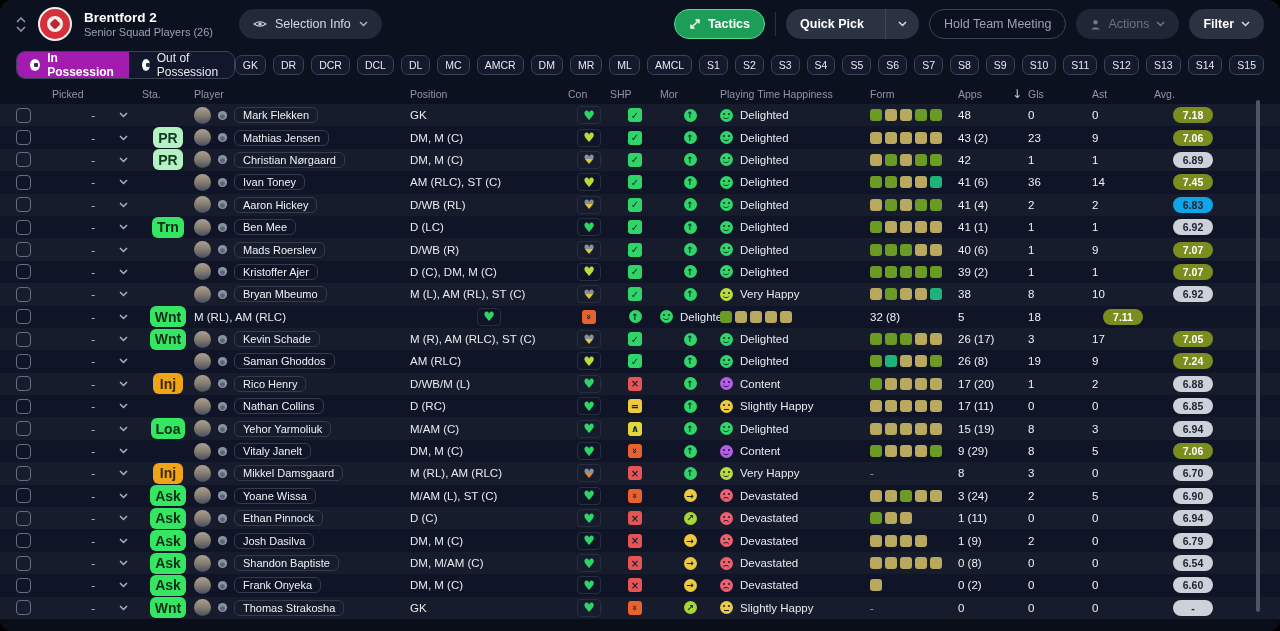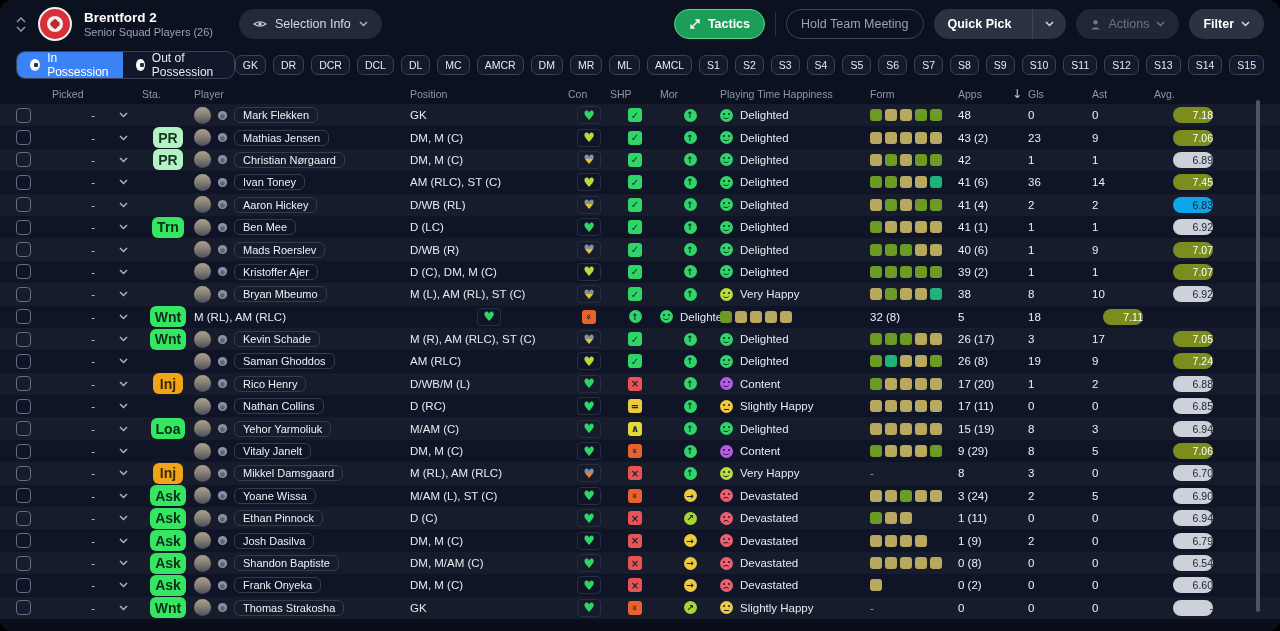--- a/index.html
+++ b/index.html
@@ -25,21 +25,21 @@
   .btn-split { background:#2b3343; color:#fff; padding:0; overflow:hidden; }
   .btn-split .main { padding:0 14px; display:flex; align-items:center; height:100%; font-weight:bold; }
   .btn-split .chev-part { padding:0 12px; border-left:1px solid #3e4759; display:flex; align-items:center; height:100%; }
   .btn-disabled { background:#202636; color:#6a7386; }
   .btn-filter { background:#2b3343; color:#fff; font-weight:bold; }
 
   
   .bar2 { display:flex; align-items:center; padding:0 16px; height:30px; margin-top:2px; }
   .segmented { display:flex; border:1px solid #3a4254; border-radius:9px; overflow:hidden; background:#11182b; }
   .seg { display:flex; align-items:center; gap:7px; padding:0 13px; height:26px; font-size:12px; color:#e8eaf0; cursor:pointer; }
-  .seg.active { background:#3b82f6; color:#fff; font-weight:normal; }
+  .seg.active { background:#a21caf; color:#fff; font-weight:bold; }
   .ball { width:12px; height:12px; border-radius:50%; background:radial-gradient(circle at 38% 32%, #ffffff 0 45%, #cfd4de 100%); position:relative; }
   .ball::after { content:""; position:absolute; left:4px; top:4px; width:4px; height:4px; background:#2a3142; border-radius:1px; }
   .pos-chips { margin-left:auto; display:flex; gap:7px; }
   .pos-chip { border:1px solid #3a4254; border-radius:7px; padding:3px 7px; font-size:10.5px; color:#e8eaf0; background:#121a2d; cursor:pointer; min-width:24px; text-align:center; }
 
   
   .tablewrap { margin-top:4px; }
   .grid { display:grid; grid-template-columns:36px 90px 52px 216px 158px 42px 50px 60px 150px 88px 70px 64px 62px 78px; align-items:center; padding:0 16px; }
   .thead { height:20px; font-size:10.5px; color:#8d96aa; }
   .thead > div { cursor:pointer; }
@@ -67,21 +67,21 @@
   .shp.rot span { display:inline-block; transform:rotate(90deg); }
   .mor { width:13px; height:13px; border-radius:50%; display:flex; align-items:center; justify-content:center; font-size:9px; font-weight:bold; color:#10263c; margin:0 auto; font-family:"DejaVu Sans", sans-serif; }
   .mood-cell { display:flex; align-items:center; gap:7px; }
   .emoji { position:relative; width:13px; height:13px; border-radius:50%; flex:0 0 auto; }
   .emoji::before { content:""; position:absolute; top:4px; left:3px; width:2px; height:2px; border-radius:50%; background:#15202e; box-shadow:5px 0 0 #15202e; }
   .emoji.smile::after { content:""; position:absolute; left:3px; top:5px; width:6px; height:4px; border-bottom:1.5px solid #15202e; border-radius:0 0 6px 6px; }
   .emoji.neutral::after { content:""; position:absolute; left:4px; top:9px; width:5px; border-top:1.5px solid #15202e; }
   .emoji.frown::after { content:""; position:absolute; left:3px; top:8px; width:6px; height:4px; border-top:1.5px solid #15202e; border-radius:6px 6px 0 0; }
   .form-cell { display:flex; gap:3px; align-items:center; color:#98a0b4; }
   .fsq { width:12px; height:12px; border-radius:3px; }
-  .avg-pill { width:40px; text-align:right; padding:2px 0; border-radius:9px; font-size:10.5px; font-weight:normal; }
+  .avg-pill { width:40px; text-align:center; padding:2px 0; border-radius:9px; font-size:10.5px; font-weight:bold; }
   .num { color:#eef0f5; }
   .scroll-thumb { position:absolute; right:20px; top:100px; width:4px; height:512px; background:#4e5665; border-radius:2px; }
   .bottom-strip { height:14px; background:#0a0e19; }
   svg { display:block; }
 </style>
 </head>
 <body>
 
 <div class="app">
 
@@ -111,30 +111,30 @@
     </div>
 
     <div class="top-right">
       <div class="btn btn-tactics">
         <svg width="12" height="12" viewBox="0 0 12 12">
             <path d="M2 10 L10 2 M6.5 2 H10 V5.5 M2 6.5 V10 H5.5" stroke="#ffffff" fill="none" stroke-width="1.4"></path>
           </svg>
         <span>Tactics</span>
       </div>
       <div class="vdiv"></div>
-      <div class="btn btn-outline">
-        <span>Hold Team Meeting</span>
-      </div>
       <div class="btn btn-split">
         <span class="main">Quick Pick</span>
         <span class="chev-part">
           <svg width="9" height="6" viewBox="0 0 9 6">
               <polyline points="1,1 4.5,4.5 8,1" fill="none" stroke="#d6dae4" stroke-width="1.5"></polyline>
             </svg>
         </span>
+      </div>
+      <div class="btn btn-outline">
+        <span>Hold Team Meeting</span>
       </div>
       <div class="btn btn-disabled">
         <svg width="11" height="11" viewBox="0 0 11 11">
             <circle cx="5.5" cy="3.3" r="2.2" fill="#6e7789"></circle>
             <path d="M1 10.5 Q5.5 6.2 10 10.5 Z" fill="#6e7789"></path>
           </svg>
         <span>Actions</span>
         <svg width="9" height="6" viewBox="0 0 9 6">
             <polyline points="1,1 4.5,4.5 8,1" fill="none" stroke="#6e7789" stroke-width="1.5"></polyline>
           </svg>

